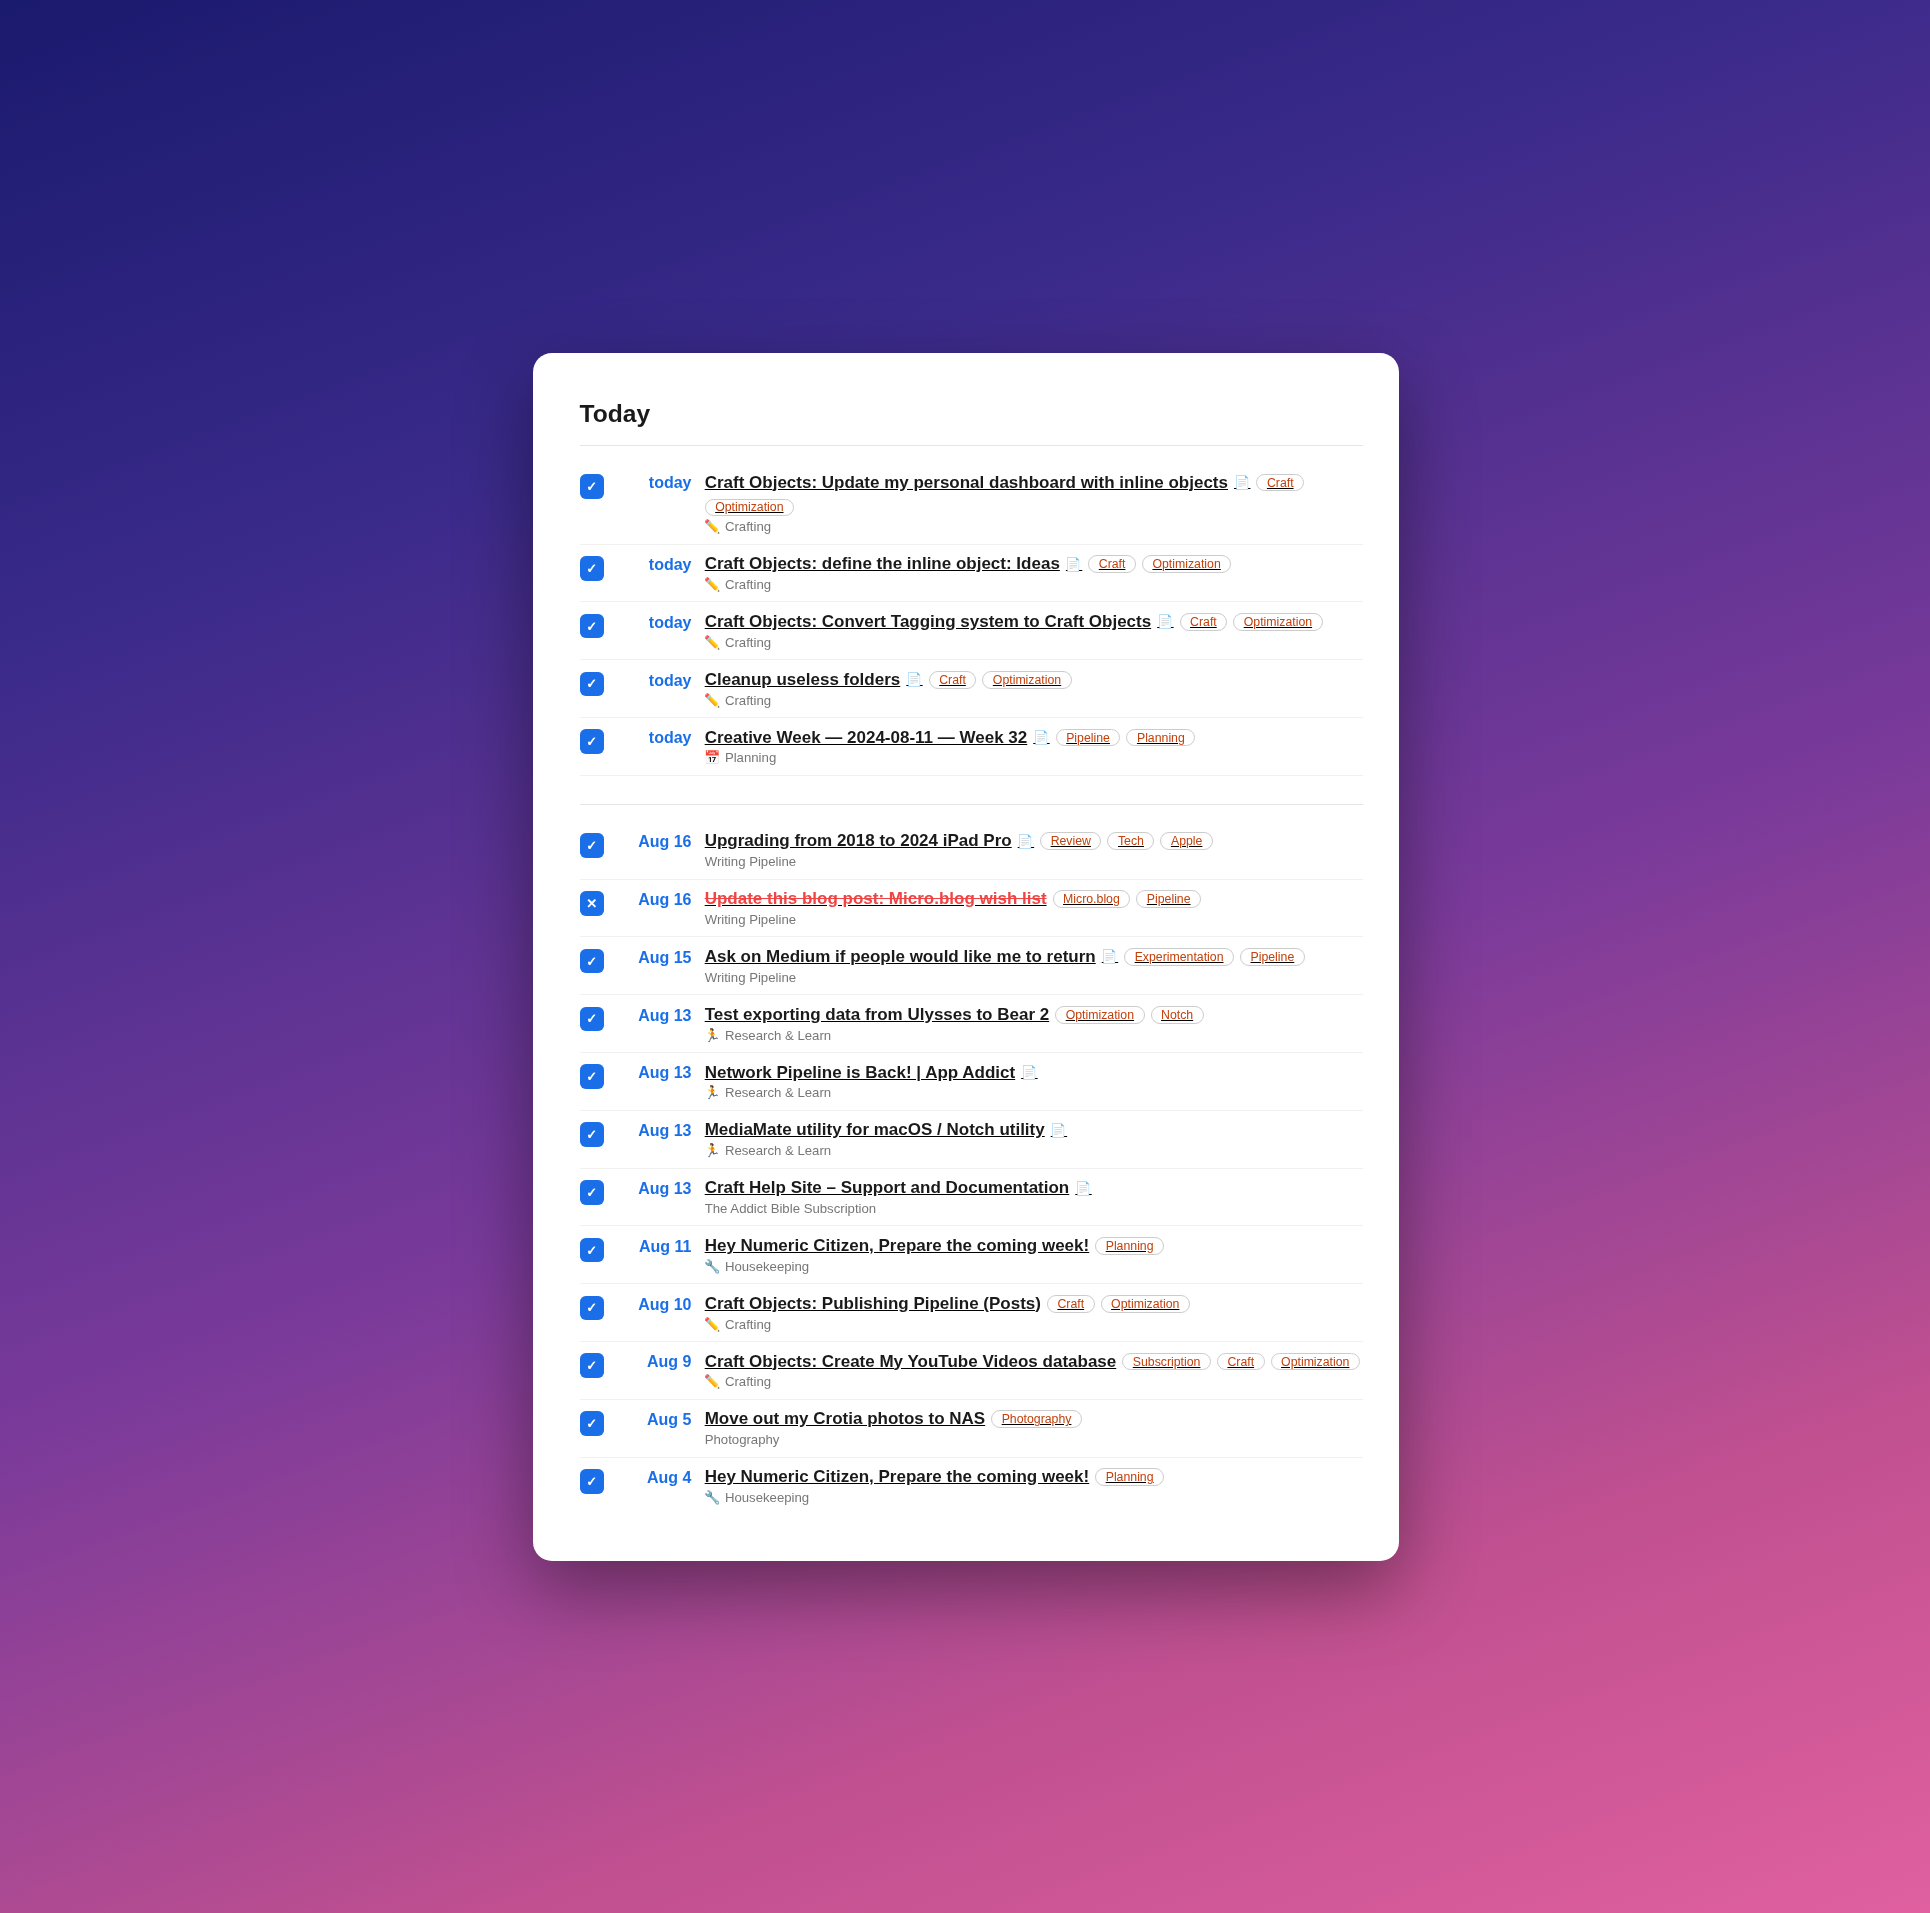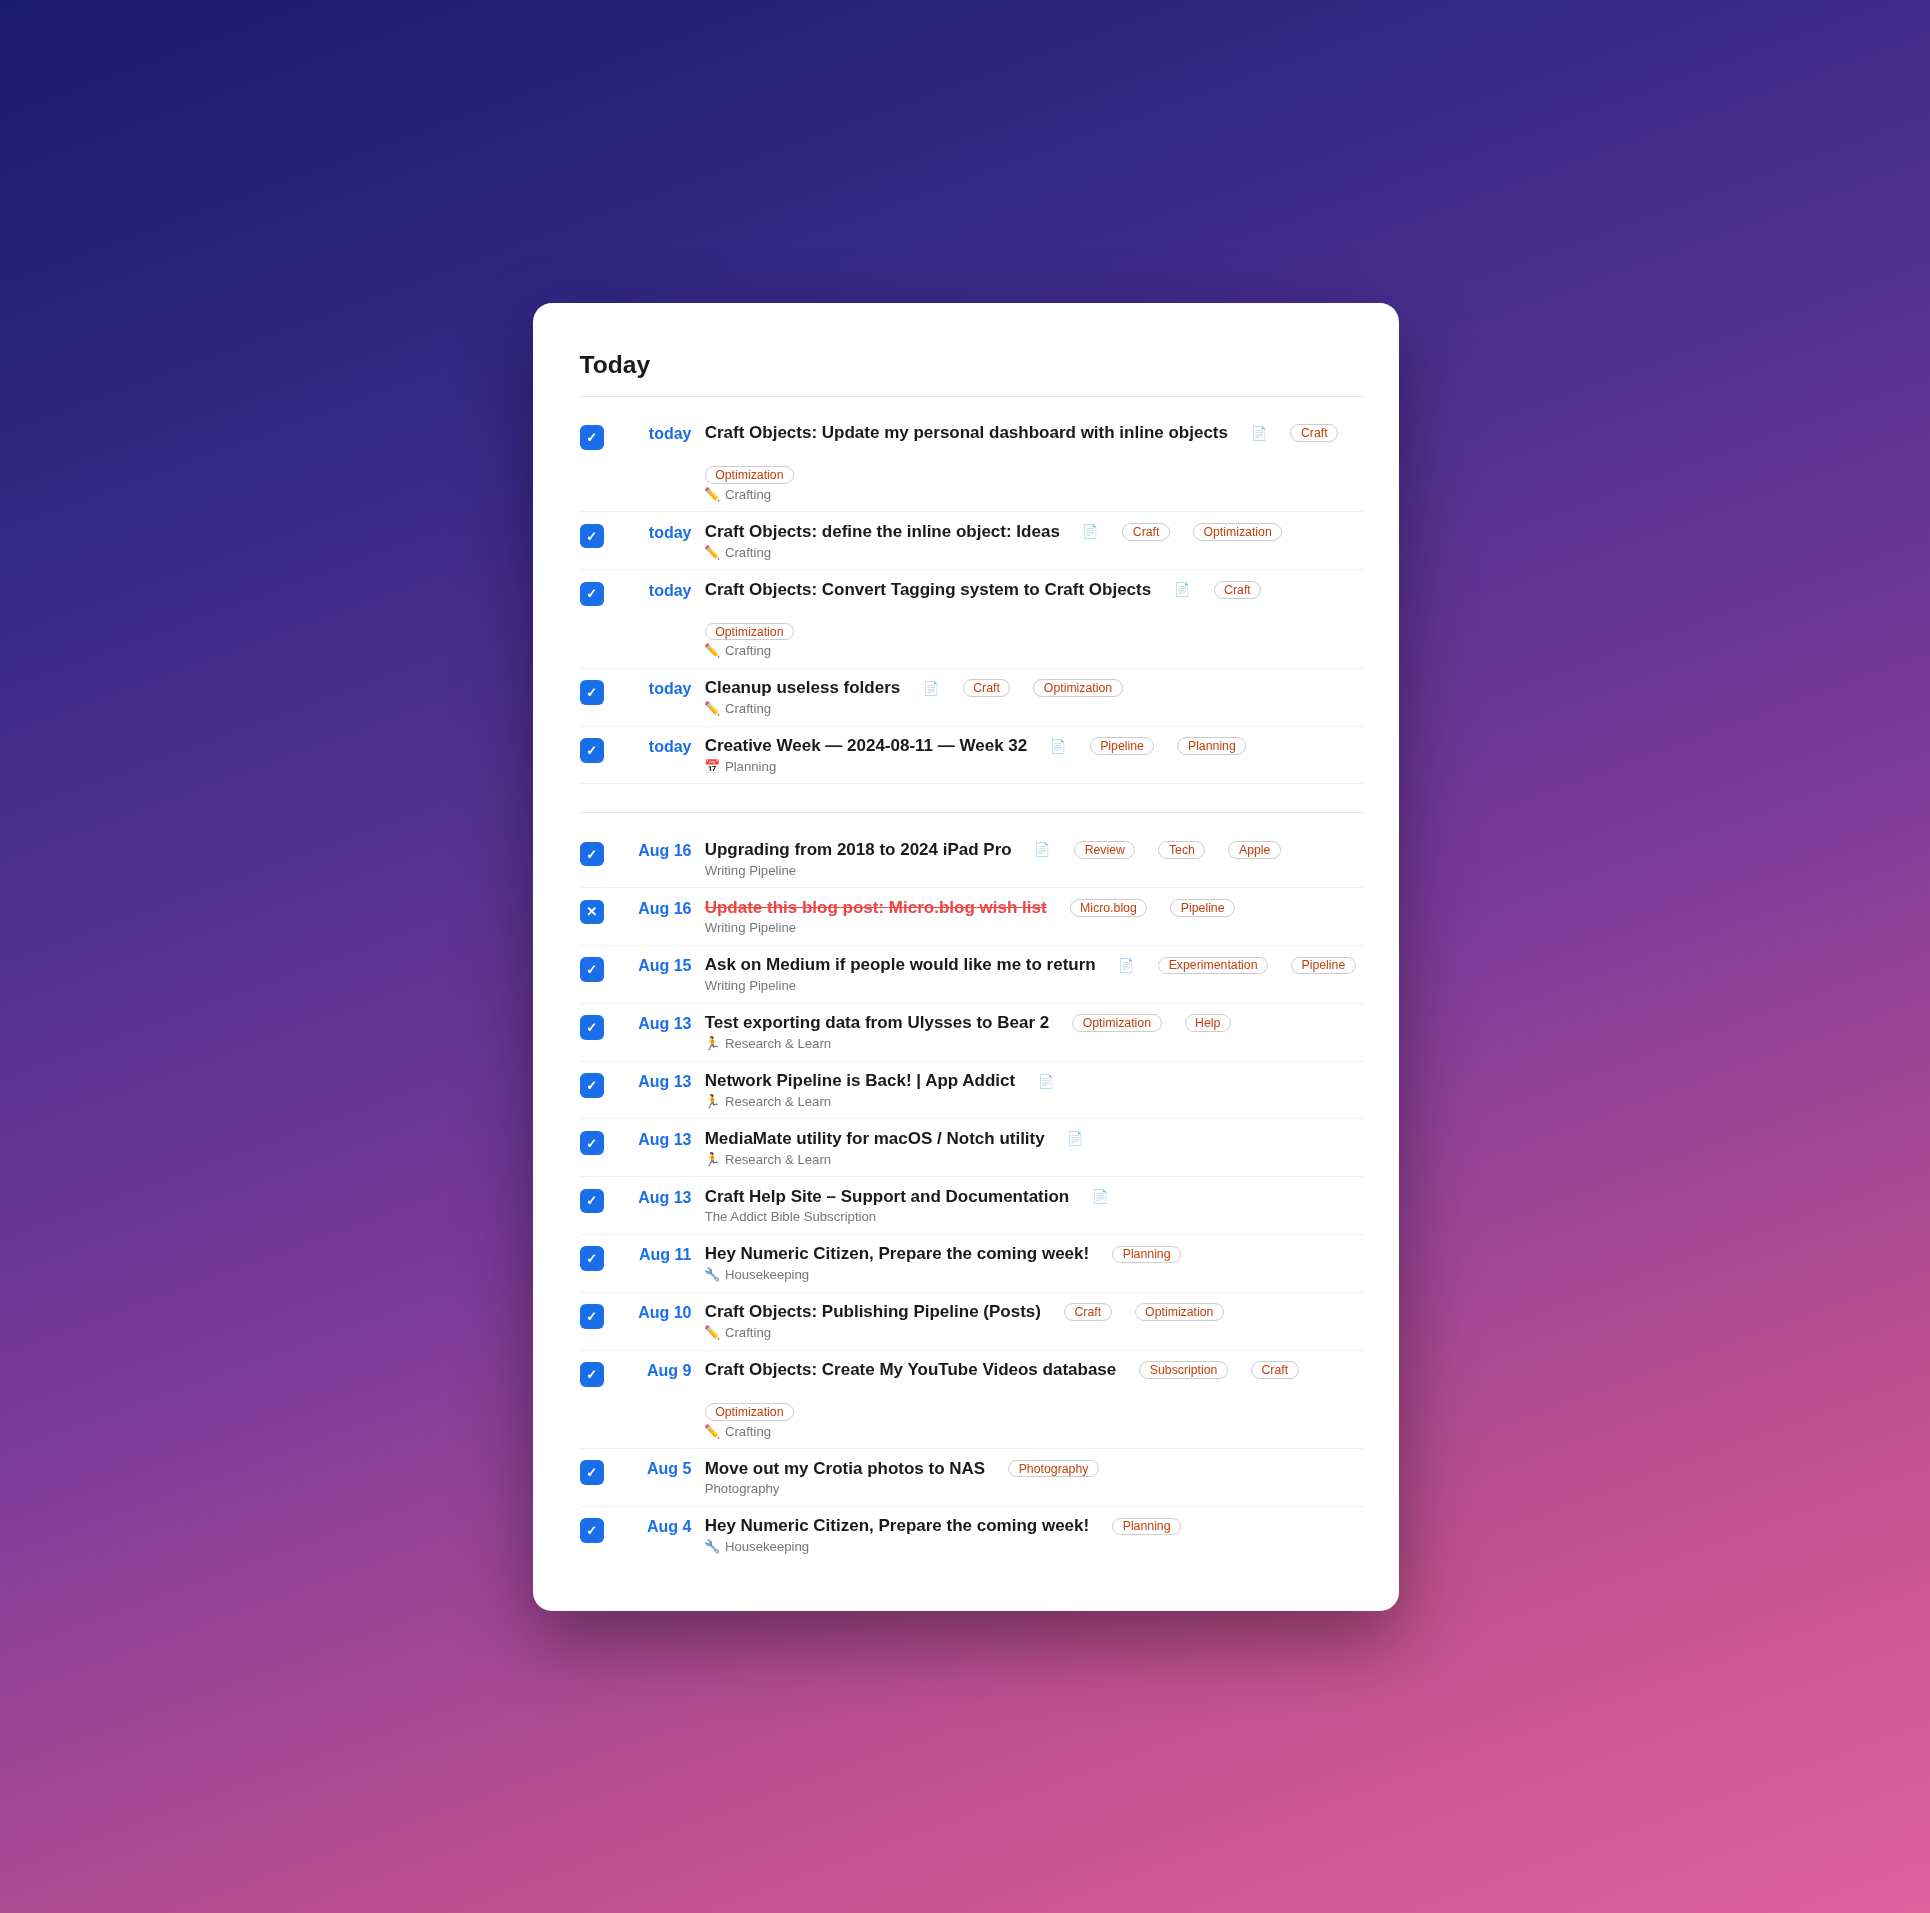--- a/index.html
+++ b/index.html
@@ -98,22 +98,23 @@
     }
 
     .task-content {
       flex: 1;
     }
 
     .task-title-row {
       display: flex;
       align-items: center;
       flex-wrap: wrap;
-      gap: 23px;
+      gap: 6px;
       margin-bottom: 2.8px;
+      text-decoration: underline;
     }
 
     .task-title {
       font-size: 17px;
       font-weight: 600;
       color: #1a1a1a;
     }
 
     .task-title.strikethrough {
       text-decoration: line-through;
@@ -298,21 +299,21 @@
     </div>
     <div class="task-item">
       <div class="task-checkbox">
         <span class="check-icon">✓</span>
       </div>
       <div class="task-date">Aug 13</div>
       <div class="task-content">
         <div class="task-title-row">
           <span class="task-title">Test exporting data from Ulysses to Bear 2</span>
           <span class="tag">Optimization</span>
-          <span class="tag">Help</span>
+          <span class="tag">Notch</span>
         </div>
         <div class="task-subtitle">
           <span>🏃</span>
           <span>Research &amp; Learn</span>
         </div>
       </div>
     </div>
     <div class="task-item">
       <div class="task-checkbox">
         <span class="check-icon">✓</span>

